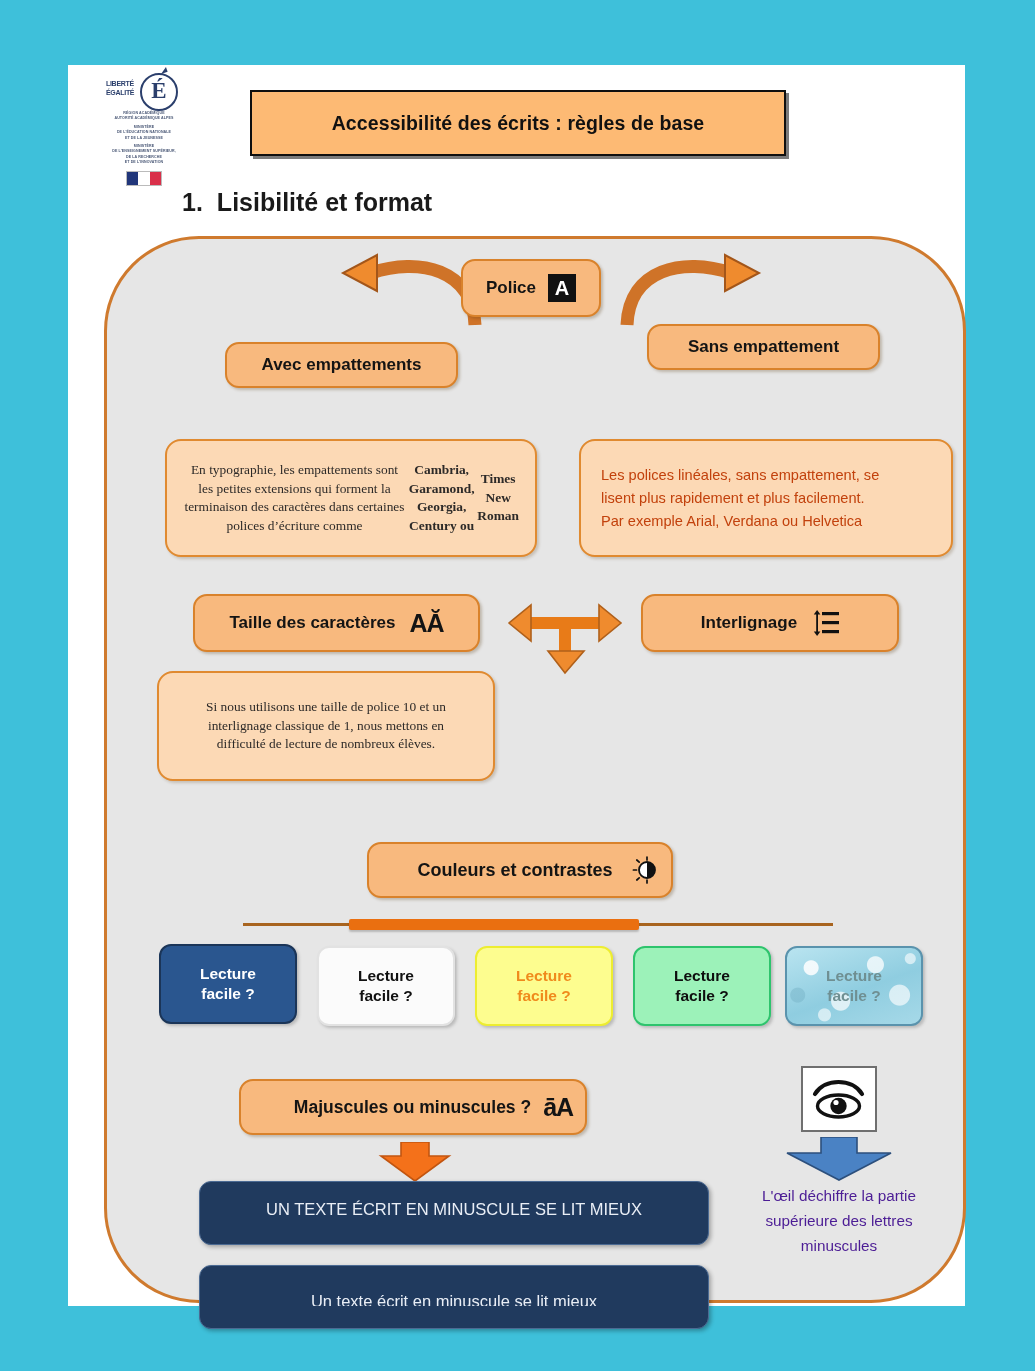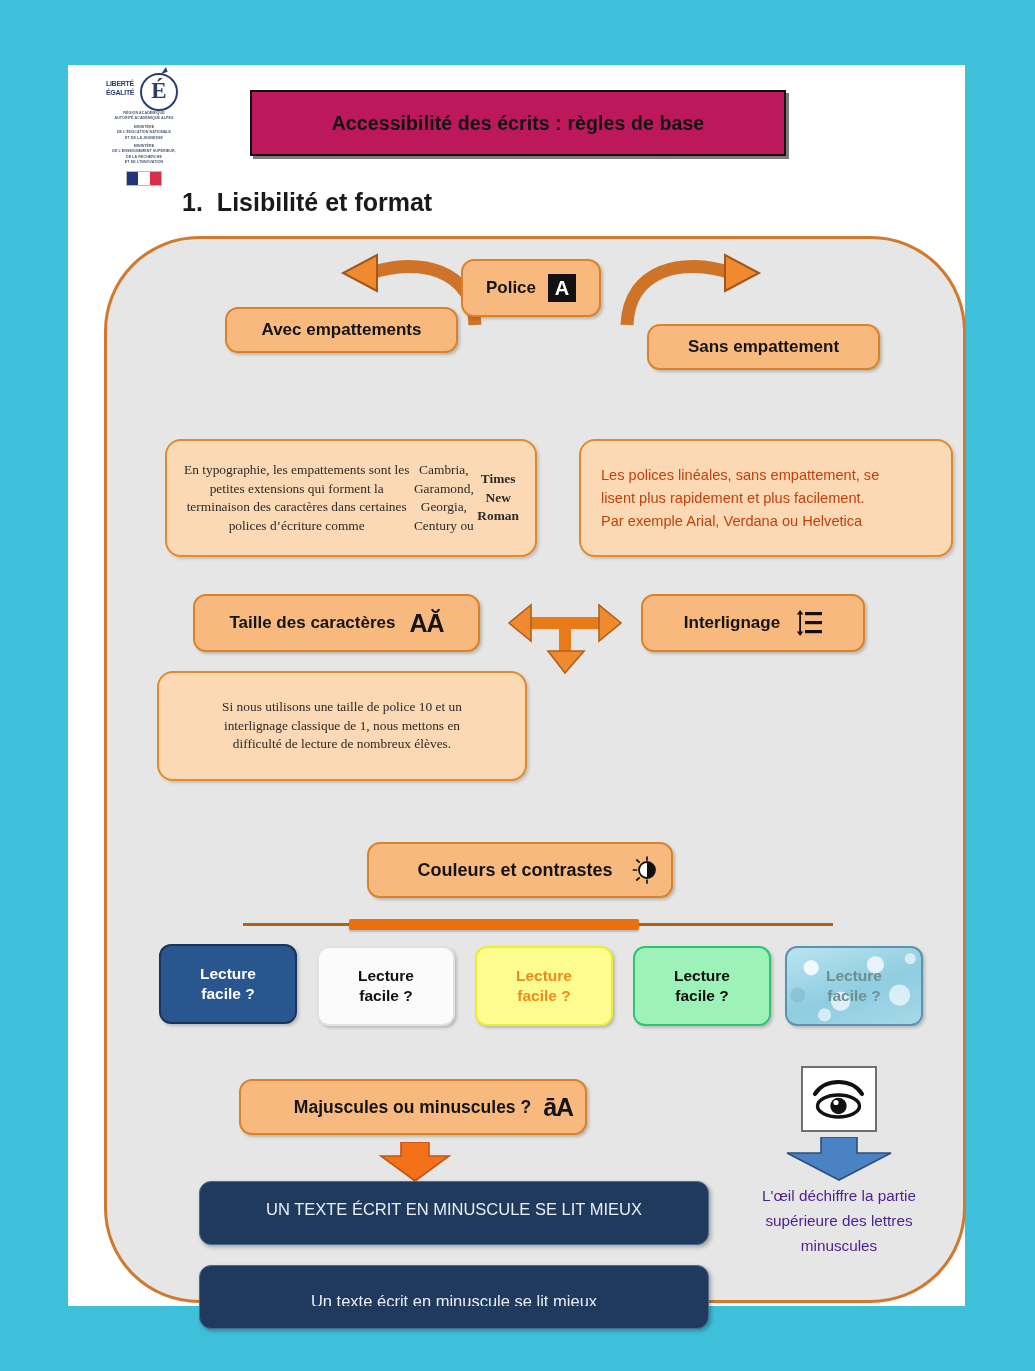--- a/index.html
+++ b/index.html
@@ -69,21 +69,21 @@
   #logo .flag i { flex:1; display:block; }
   #logo .flag .b { background:#21367a; }
   #logo .flag .w { background:#ffffff; }
   #logo .flag .r { background:#d9304a; }
 
   #title-box {
     position:absolute; left:182px; top:25px;
     width:532px; height:62px;
     border:2px solid #0f0f0f;
     box-shadow:3px 3px 0 #7b7b7b;
-    background:#be185d;
+    background:#fdba74;
     display:flex; align-items:center; justify-content:center;
   }
   #title-box span {
     font-size:19.5px; font-weight:bold; color:#111;
     letter-spacing:0.1px;
   }
 
   #section-title {
     position:absolute; left:114px; top:123px;
     font-size:25px; font-weight:bold; color:#1a1a1a;
@@ -106,21 +106,21 @@
     position:absolute;
     background:#f8b97e;
     border:2.5px solid #d9822b;
     border-radius:13px;
     box-shadow:2px 2px 3px rgba(90,60,20,.28);
     display:flex; align-items:center; justify-content:center;
     box-sizing:border-box;
     color:#141414;
     font-weight:bold;
   }
-  .pill.lbl { font-size:17px; }
+  .pill.lbl { font-size:17px;border-radius:14px; }
 
   .softbox {
     position:absolute;
     background:#fcd9b5;
     border:2.5px solid #e08a30;
     border-radius:16px;
     box-shadow:2px 2px 3px rgba(90,60,20,.22);
     box-sizing:border-box;
     display:flex; align-items:center; justify-content:center;
     text-align:center;
@@ -239,65 +239,65 @@
     <svg class="curve" style="left:508px; top:12px;" width="180" height="80" viewBox="0 0 180 80">
       <path d="M12 74 C14 18 68 6 116 22" fill="none" stroke="#cf7328" stroke-width="13" stroke-linecap="butt"></path>
       <path d="M110 4 L110 40 L144 22 Z" fill="#ef8b2e" stroke="#a3561a" stroke-width="2"></path>
     </svg>
 
     <div class="pill lbl" style="left:354px; top:20px; width:140px; height:58px; gap:12px;">
       <span>Police</span>
       <span class="icon-black" style="width:28px;height:28px;font-size:20px;">A</span>
     </div>
 
-    <div class="pill lbl" style="left:118px; top:68px; width:233px; height:46px;">
+    <div class="pill lbl" style="left:118px; top:103px; width:233px; height:46px;">
       <span>Avec empattements</span>
     </div>
     <div class="pill lbl" style="left:540px; top:85px; width:233px; height:46px;">
       <span>Sans empattement</span>
     </div>
 
     <div class="softbox" style="left:58px; top:200px; width:372px; height:118px; padding:8px 16px; flex-direction:row;">
       <div class="serif-txt">En typographie, les empattements sont les petites extensions qui forment la terminaison des caractères dans certaines polices d’écriture comme</div>
-      <div class="serif-txt" style="font-weight:normal;">Cambria, Garamond, Georgia, Century ou</div>
+      <div class="serif-txt" style="font-weight:bold;">Cambria, Garamond, Georgia, Century ou</div>
       <div class="serif-txt" style="font-weight:bold;">Times New Roman</div>
     </div>
 
     <div class="softbox" style="left:472px; top:200px; width:374px; height:118px; padding:10px 20px; flex-direction:column; align-items:flex-start; text-align:left;">
       <div class="sans-txt">Les polices linéales, sans empattement, se</div>
       <div class="sans-txt">lisent plus rapidement et plus facilement.</div>
       <div class="sans-txt">Par exemple Arial, Verdana ou Helvetica</div>
     </div>
 
     <div class="pill lbl" style="left:86px; top:355px; width:287px; height:58px; gap:14px;">
       <span>Taille des caractères</span>
       <span style="font-size:25px;letter-spacing:-1px;">AĂ</span>
     </div>
 
-    <div class="pill lbl" style="left:534px; top:355px; width:224px; height:58px; gap:16px;">
+    <div class="pill lbl" style="left:534px; top:355px; width:258px; height:58px; gap:16px;">
       <span>Interlignage</span>
       <svg width="26" height="26" viewBox="0 0 26 26">
         <rect x="9" y="2" width="17" height="3.2" fill="#111"></rect>
         <rect x="9" y="11" width="17" height="3.2" fill="#111"></rect>
         <rect x="9" y="20" width="17" height="3.2" fill="#111"></rect>
         <rect x="3.2" y="3" width="1.8" height="20" fill="#111"></rect>
         <path d="M4.1 0 L7.4 4.4 L0.8 4.4 Z" fill="#111"></path>
         <path d="M4.1 26 L7.4 21.6 L0.8 21.6 Z" fill="#111"></path>
       </svg>
     </div>
 
     <svg style="position:absolute;left:400px;top:350px;" width="116" height="86" viewBox="0 0 116 86">
       <rect x="22" y="28" width="72" height="12" fill="#e87b18"></rect>
       <rect x="52" y="34" width="12" height="34" fill="#e87b18"></rect>
       <path d="M24 16 L24 52 L2 34 Z" fill="#ef8b2e" stroke="#b0601a" stroke-width="1.6"></path>
       <path d="M92 16 L92 52 L114 34 Z" fill="#ef8b2e" stroke="#b0601a" stroke-width="1.6"></path>
       <path d="M41 62 L77 62 L58 84 Z" fill="#ef8b2e" stroke="#b0601a" stroke-width="1.6"></path>
     </svg>
 
-    <div class="softbox" style="left:50px; top:432px; width:370px; height:110px; padding:8px 42px;">
+    <div class="softbox" style="left:50px; top:432px; width:338px; height:110px; padding:8px 42px;">
       <div class="serif-txt">Si nous utilisons une taille de police 10 et un interlignage classique de 1, nous mettons en difficulté de lecture de nombreux élèves.</div>
     </div>
 
 
     <div class="pill lbl" style="left:260px; top:603px; width:306px; height:56px; gap:18px;">
       <span style="font-size:18px;margin-left:36px;">Couleurs et contrastes</span>
       <svg width="28" height="28" viewBox="0 0 28 28">
         <circle cx="16" cy="14" r="8" fill="#fff" stroke="#111" stroke-width="1.8"></circle>
         <path d="M16 6 A8 8 0 0 1 16 22 Z" fill="#111"></path>
         <g stroke="#111" stroke-width="1.7" stroke-linecap="round">

